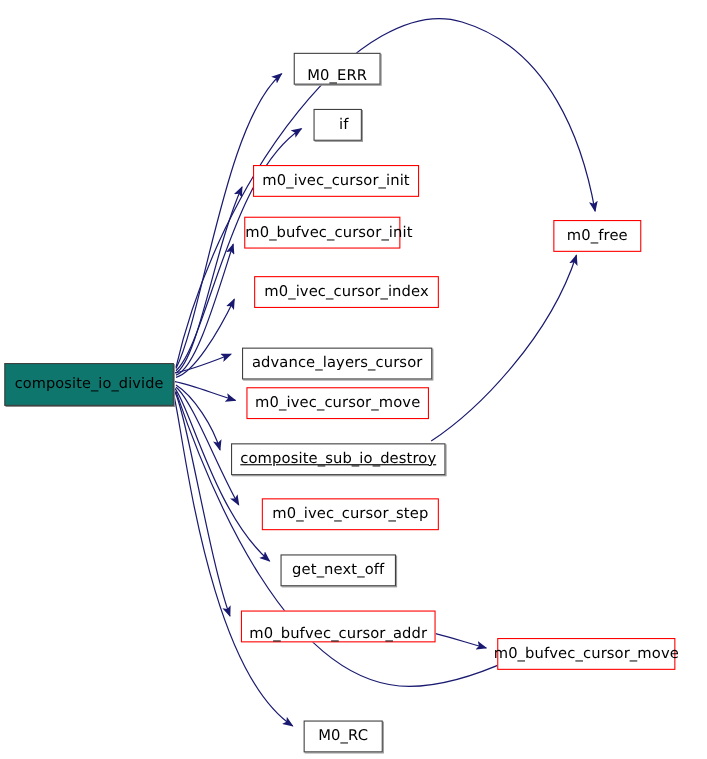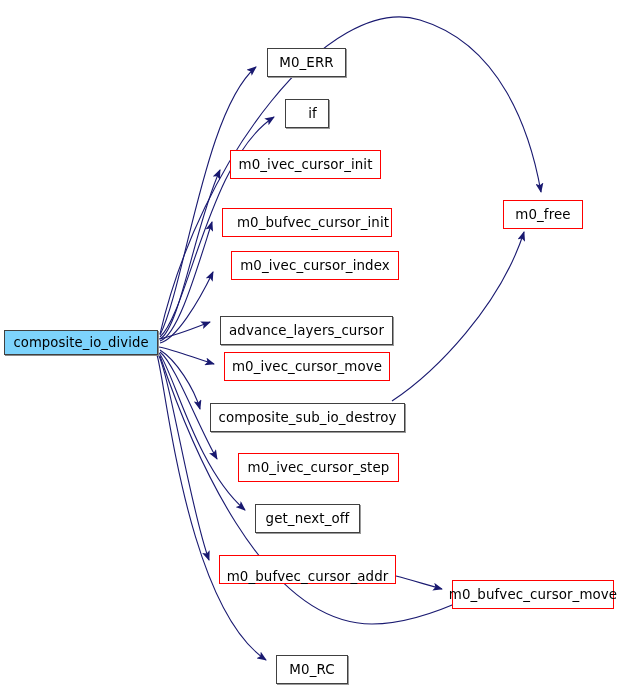--- a/index.html
+++ b/index.html
@@ -39,23 +39,23 @@
     background: #ffffff;
     border: 1px solid #ff0000;
     height: 29px;
   }
   .node.plain {
     border: 1px solid #404040;
     box-shadow: 1px 1px 0 0 #9a9a9a;
   }
   .node.root {
     border: 1px solid #404040;
-    background: #7dd3fc;
+    background: #0f766e;
     box-shadow: 1px 1px 0 0 #8a8a8a;
-    height: 25px;
+    height: 39px;
     font-size: 13.2px;
   }
   .node-label {
     display: block;
     padding: 0 9px;
   }
 </style>
 </head>
 <body>
 
@@ -84,42 +84,42 @@
         <path d="M 392 401 C 436 372 500 306 524 232"></path>
         <path d="M 396 576 C 412 580 427 585 442 589"></path>
         <path d="M 160 356 C 190 444 262 624 372 624 C 405 624 438 612 468 598"></path>
       </g>
   </svg>
 
   <div id="nodes-layer">
       <div class="node root" style="left: 4px; top: 330px; width: 154px;">
         <span class="node-label">composite_io_divide</span>
       </div>
-      <div class="node plain" style="left: 267px; top: 48px; width: 79px;">
+      <div class="node plain" style="left: 267px; top: 48px; width: 79px; align-items: flex-end;">
         <span class="node-label">M0_ERR</span>
       </div>
       <div class="node plain" style="left: 285px; top: 99px; width: 44px; padding-left: 11px;">
         <span class="node-label">if</span>
       </div>
       <div class="node" style="left: 230px; top: 150px; width: 151px;">
         <span class="node-label">m0_ivec_cursor_init</span>
       </div>
-      <div class="node" style="left: 222px; top: 208px; width: 170px; padding-left: 12px;">
+      <div class="node" style="left: 222px; top: 197px; width: 142px; padding-left: 12px;">
         <span class="node-label">m0_bufvec_cursor_init</span>
       </div>
       <div class="node" style="left: 231px; top: 251px; width: 168px; align-items: center;">
         <span class="node-label">m0_ivec_cursor_index</span>
       </div>
       <div class="node plain" style="left: 220px; top: 316px; width: 173px;">
         <span class="node-label">advance_layers_cursor</span>
       </div>
       <div class="node" style="left: 224px; top: 352px; width: 166px;">
         <span class="node-label">m0_ivec_cursor_move</span>
       </div>
-      <div class="node plain" style="left: 210px; top: 403px; width: 195px;">
+      <div class="node plain" style="left: 210px; top: 403px; width: 195px; text-decoration: underline;">
         <span class="node-label">composite_sub_io_destroy</span>
       </div>
       <div class="node" style="left: 238px; top: 453px; width: 161px;">
         <span class="node-label">m0_ivec_cursor_step</span>
       </div>
       <div class="node plain" style="left: 255px; top: 504px; width: 105px;">
         <span class="node-label">get_next_off</span>
       </div>
       <div class="node" style="left: 219px; top: 555px; width: 177px; align-items: flex-end;">
         <span class="node-label">m0_bufvec_cursor_addr</span>

